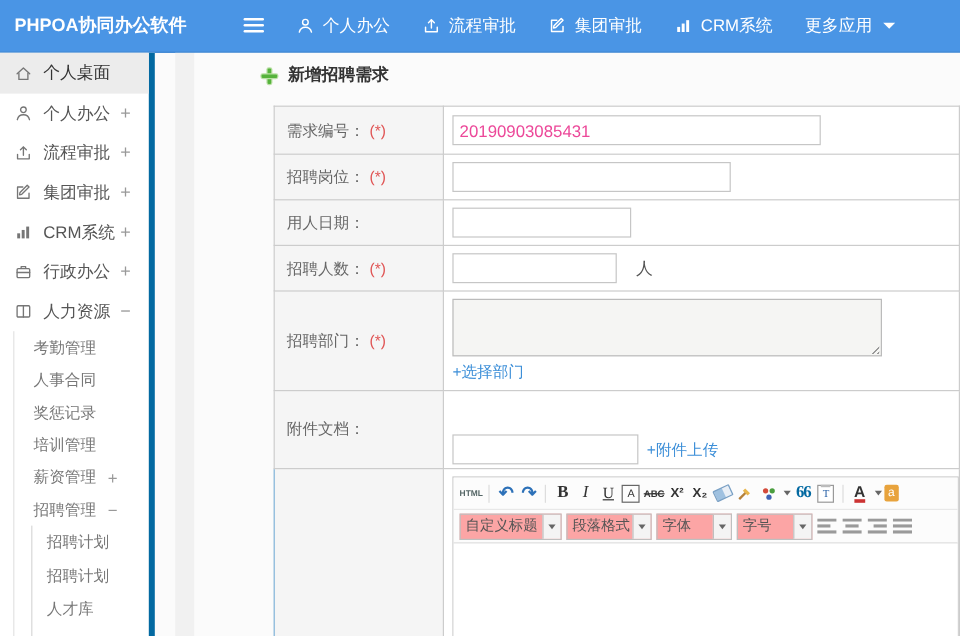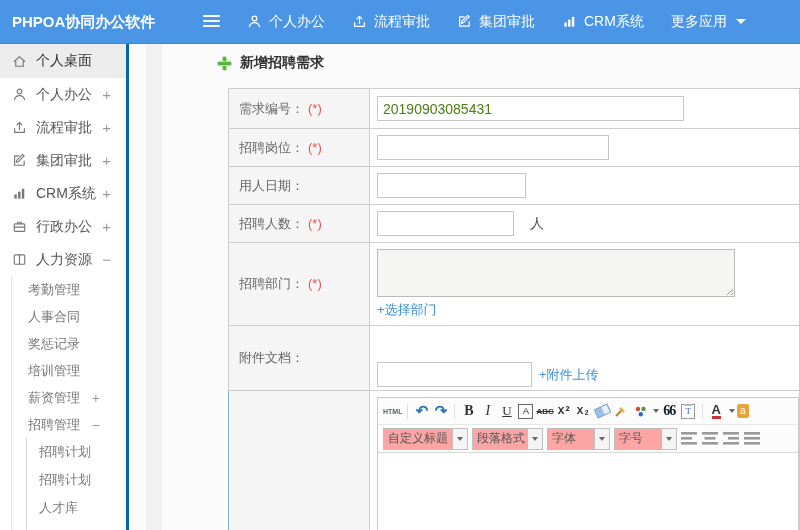--- a/index.html
+++ b/index.html
@@ -14,21 +14,21 @@
   .burger i{display:block;height:2px;background:#fff;margin-bottom:3px;border-radius:1px;}
   .nav{position:absolute;left:247px;top:0;height:43px;display:flex;align-items:center;gap:27px;font-size:14px;}
   .nav-item{display:flex;align-items:center;gap:7px;cursor:pointer;white-space:nowrap;}
   .icon-svg{width:15px;height:15px;stroke:#fff;fill:none;stroke-width:1.3;stroke-linecap:round;stroke-linejoin:round;}
   .icon-svg.fillme{fill:#fff;stroke:none;}
   .caret-down{width:0;height:0;border-left:5px solid transparent;border-right:5px solid transparent;
               border-top:5px solid #fff;margin-left:2px;}
 
   
   .sidebar{position:absolute;top:44px;left:0;bottom:0;width:129px;background:#fff;
-           border-right:3px solid #0369a1;box-sizing:border-box;}
+           border-right:5px solid #0369a1;box-sizing:border-box;}
   .scroll-track{position:absolute;top:44px;left:146px;bottom:0;width:16px;background:#f1f1f1;}
   .s-item{height:33px;display:flex;align-items:center;padding:0 0 0 12px;color:#555;
           font-size:14px;position:relative;cursor:pointer;}
   .s-item.active{height:34px;background:#ececec;color:#333;}
   .s-icon{width:15px;height:15px;stroke:#767676;fill:none;stroke-width:1.2;
           stroke-linecap:round;stroke-linejoin:round;margin-right:9px;flex:none;}
   .s-icon.fillme{fill:#767676;stroke:none;}
   .expand{position:absolute;right:15px;color:#999;font-size:15px;font-weight:normal;}
   .submenu{margin-left:11px;border-left:1px solid #e3e3e3;}
   .sub-item{height:27px;display:flex;align-items:center;padding-left:16px;color:#777;
@@ -45,21 +45,21 @@
   .plus-ic::before{content:"";position:absolute;left:5px;top:0;width:3px;height:13px;
                    background:#56b33c;border-radius:1px;box-shadow:0 0 0 1px #b9e0a4;}
   .plus-ic::after{content:"";position:absolute;top:5px;left:0;width:13px;height:3px;
                   background:#56b33c;border-radius:1px;box-shadow:0 0 0 1px #b9e0a4;}
 
   table.form{position:absolute;left:66px;top:44px;border-collapse:collapse;table-layout:fixed;}
   td{border:1px solid #ccc;box-sizing:border-box;}
   td.lbl{width:192px;background:#f5f5f5;font-size:13px;color:#666;padding-left:10px;vertical-align:middle;}
   td.val{width:377px;background:#fff;padding:6px 0 6px 7px;vertical-align:middle;}
   .req{color:#e05555;margin-left:4px;}
-  input.txt{height:25px;border:1px solid #c6c6c6;box-sizing:border-box;font-size:14px;color:#4d7c0f;
+  input.txt{height:25px;border:1px solid #c6c6c6;box-sizing:border-box;font-size:14px;color:#ec4899;
             padding:0 5px;background:#fff;vertical-align:middle;}
   .in-code{width:307px;font-size:16px;}
   .in-post{width:232px;}
   .in-date{width:149px;}
   .in-num{width:137px;}
   .in-file{width:155px;}
   .suffix{margin-left:16px;font-size:14px;color:#555;}
   .blue-link{color:#3d8fd8;font-size:13px;text-decoration:none;display:inline-block;margin-top:37px;}
   .dept-box{width:356px;height:46px;background:#f5f5f3;border:1px solid #bbb;position:relative;}
   .rsz{position:absolute;right:1px;bottom:1px;width:9px;height:9px;
@@ -77,22 +77,22 @@
         font-size:12px;color:#333;cursor:pointer;flex:none;}
   .sep{width:1px;height:15px;background:#ddd;margin:0 3px;flex:none;}
   .g-html{font-size:7px;color:#566;font-weight:bold;letter-spacing:0;}
   .g-undo,.g-redo{color:#2d71b8;font-size:15px;font-weight:bold;}
   .g-b{font-family:"Liberation Serif",serif;font-weight:bold;font-size:14px;}
   .g-i{font-family:"Liberation Serif",serif;font-style:italic;font-size:14px;}
   .g-u{font-family:"Liberation Serif",serif;font-size:13px;text-decoration:underline;}
   .g-box{border:1px solid #666;font-size:9px;width:13px;height:13px;line-height:13px;
          text-align:center;min-width:13px;}
   .g-abc{font-size:8px;text-decoration:line-through;font-weight:bold;}
-  .g-sup,.g-sub{font-size:11px;font-weight:bold;font-family:Liberation Mono, monospace;}
-  .g-quote{font-family:"Liberation Serif",serif;font-weight:bold;font-size:14px;color:#0f172a;letter-spacing:-1px;}
+  .g-sup,.g-sub{font-size:11px;font-weight:bold;}
+  .g-quote{font-family:"Liberation Serif",serif;font-weight:bold;font-size:14px;color:#0369a1;letter-spacing:-1px;}
   .g-a{font-size:13px;font-weight:bold;border-bottom:3px solid #c33;line-height:12px;}
   .eraser{width:13px;height:8px;transform:rotate(-25deg);border:1px solid #7aa0c4;border-radius:1px;
           background:linear-gradient(90deg,#9fc1e0 55%,#e9eff6 45%);}
   .paste{width:12px;height:13px;border:1px solid #999;background:#fff;position:relative;
          font-family:"Liberation Serif",serif;font-size:9px;color:#2a62a8;text-align:center;line-height:13px;}
   .paste::before{content:"";position:absolute;top:-1px;left:2px;right:2px;height:2px;background:#bbb;}
   .mini-caret{width:0;height:0;border-left:3.5px solid transparent;border-right:3.5px solid transparent;
               border-top:4px solid #666;margin-left:2px;flex:none;}
   .cuticon{width:12px;height:14px;background:#e8a33d;color:#fff;font-size:10px;text-align:center;
            line-height:14px;border-radius:2px;flex:none;}

